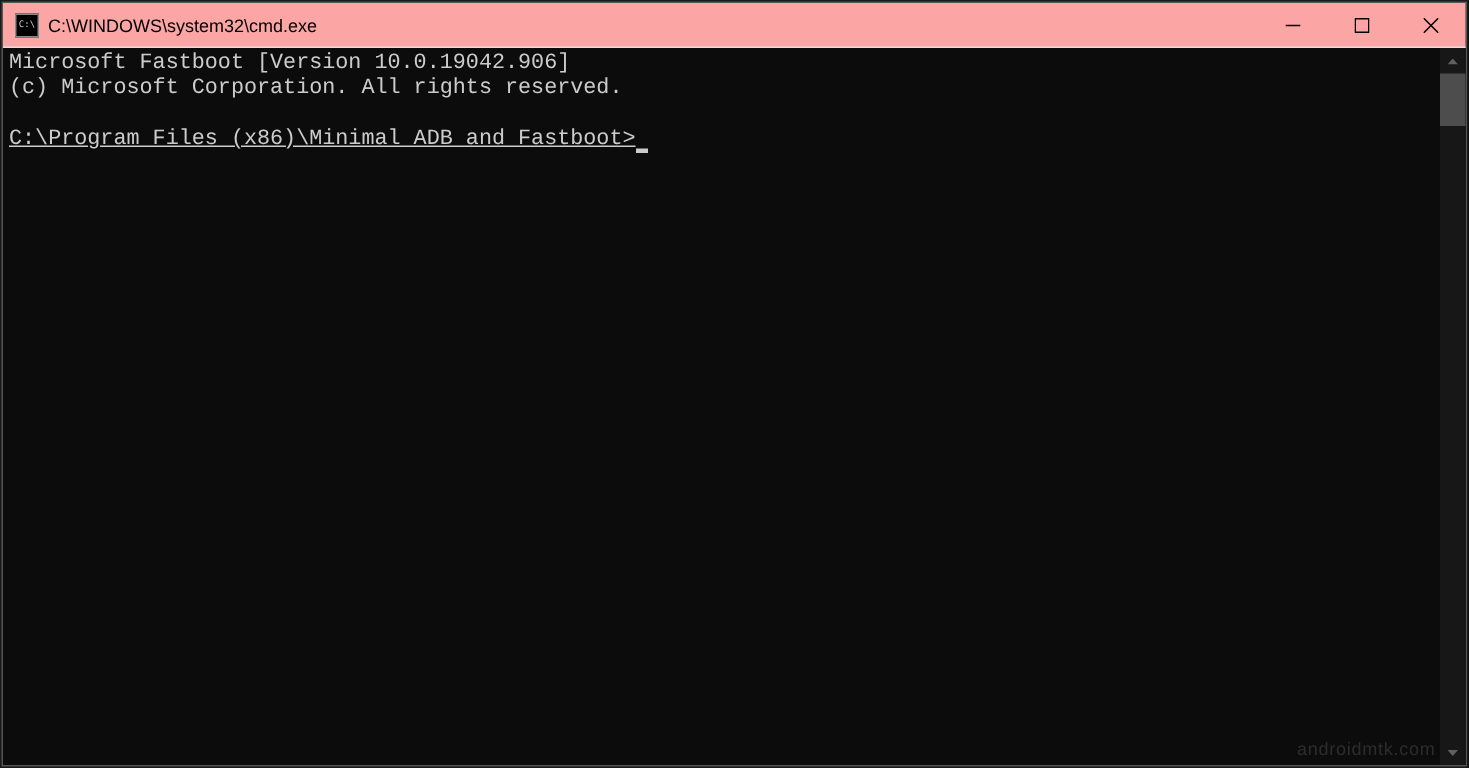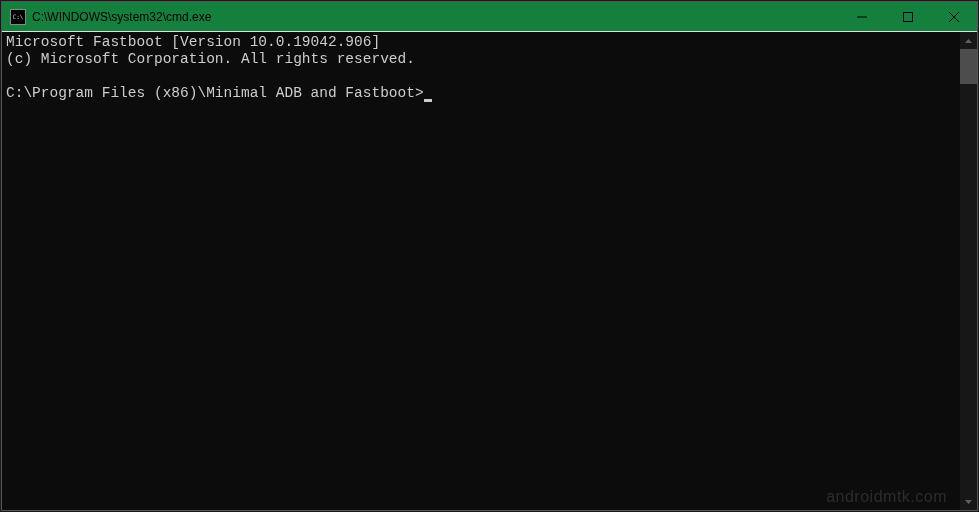--- a/index.html
+++ b/index.html
@@ -21,21 +21,21 @@
       left: 1px;
       width: 977px;
       height: 510px;
       background: #0c0c0c;
       border: 1px solid #555;
       display: flex;
       flex-direction: column;
     }
     .titlebar {
       height: 30px;
-      background: #15803d;
+      background: #fca5a5;
       display: flex;
       align-items: center;
       border-bottom: 1px solid #e0e0e0;
     }
     .titlebar-icon {
       width: 16px;
       height: 16px;
       margin-left: 8px;
       margin-right: 6px;
       background: #000;
@@ -84,20 +84,21 @@
       padding: 2px 4px;
       font-family: Consolas, "Courier New", monospace;
       font-size: 14.5px;
       line-height: 17px;
       color: #cccccc;
       white-space: pre;
       overflow: hidden;
     }
     .prompt-line {
       display: inline;
+      text-decoration: underline;
     }
     .cursor {
       display: inline-block;
       width: 8px;
       height: 3px;
       background: #cccccc;
       vertical-align: bottom;
       margin-bottom: 0px;
       margin-left: 0px;
       animation: blink 1s step-start infinite;
@@ -133,23 +134,23 @@
       position: absolute;
       top: 0;
       left: 0;
       right: 0;
       height: 35px;
       background: #4d4d4d;
     }
     .watermark {
       position: absolute;
       bottom: 6px;
-      right: 32px;
+      right: 22px;
       font-family: Arial, sans-serif;
-      font-size: 16px;
+      font-size: 12px;
       color: rgba(120, 120, 120, 0.3);
       letter-spacing: 0.5px;
       pointer-events: none;
     }
   </style>
 </head>
 <body>
 
 <div class="window">
   <div class="titlebar">

